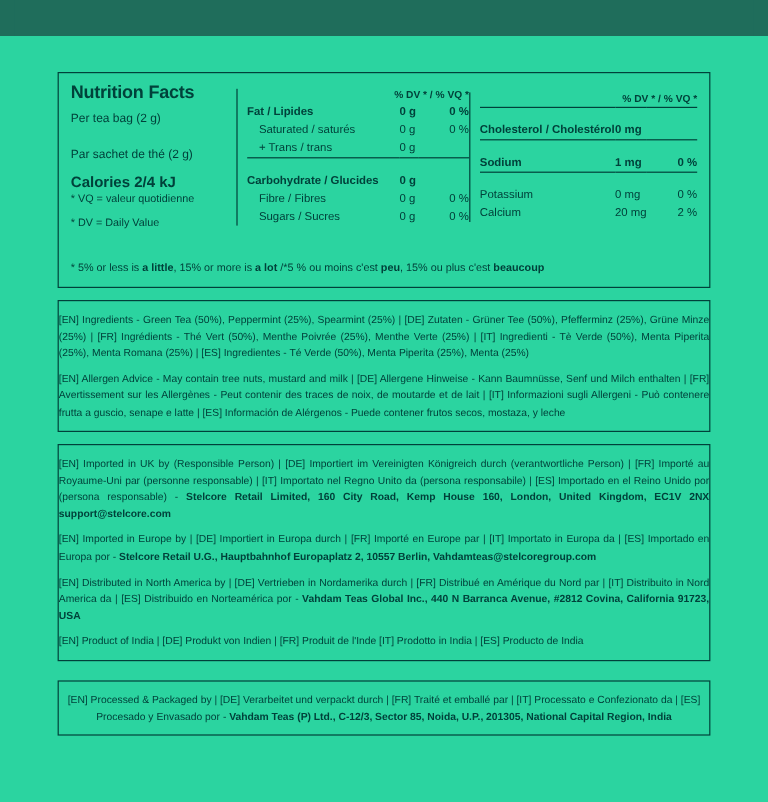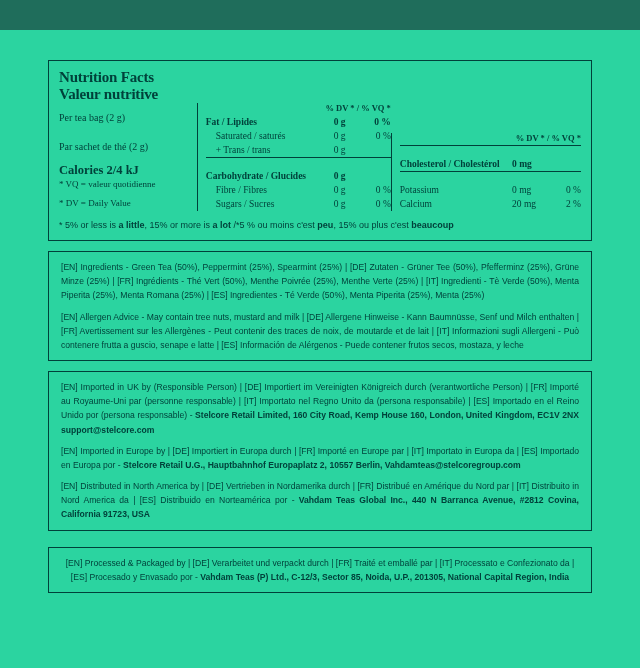--- a/index.html
+++ b/index.html
@@ -44,22 +44,21 @@
 
   
   .nf-panel {
     border: 1px solid #00413a;
     background: #2bd4a0;
     padding: 8px 10px 8px 10px;
     box-sizing: border-box;
   }
   .nf-cols {
     display: flex;
-    align-items: flex-end;
-    font-family: Liberation Serif, serif;
+    align-items: center;
   }
   .nf-left {
     width: 142px;
     padding-right: 6px;
     box-sizing: border-box;
   }
   .nf-title {
     font-size: 15px;
     font-weight: bold;
     line-height: 1.15;
@@ -110,28 +109,28 @@
   }
   tr.rule-top td {
     border-top: 1px solid #00413a;
     padding-top: 13px;
   }
   .indent1 { padding-left: 10px !important; }
   .b { font-weight: bold; }
   .nf-bottom-note {
     font-size: 9px;
     line-height: 1.5;
-    margin-top: 8px;
+    margin-top: 25px;
   }
 
   
   .block {
     border: 1px solid #00413a;
     margin-top: 10px;
-    padding: 8px 12px;
+    padding: 8px 0;
     font-size: 8.6px;
     line-height: 1.65;
     text-align: justify;
     box-sizing: border-box;
   }
   .block p { margin: 0; }
   .block p + p { margin-top: 7px; }
   .block.center { text-align: center; margin-top: 16px; }
   .strong { font-weight: bold; }
 </style>
@@ -143,21 +142,20 @@
     <div class="band-inner"></div>
   </div>
 
   <div class="content">
 
     <div class="nf-panel">
       <div class="nf-cols">
 
         <div class="nf-left">
           <div class="nf-title">Nutrition Facts</div>
-          <div class="nf-title">Valeur nutritive</div>
           <div class="nf-serv">Per tea bag (2 g)</div>
           <div class="nf-serv" style="margin-top:16px">Par sachet de thé (2 g)</div>
           <div class="nf-cal">Calories 2/4 kJ</div>
           <div class="nf-notes" style="margin-top:0">* VQ = valeur quotidienne</div>
           <div class="nf-notes">* DV = Daily Value</div>
         </div>
 
         <div class="nf-mid">
           <div class="dv-head">% DV * / % VQ *</div>
           <table class="nf-table">
@@ -198,20 +196,25 @@
         <div class="nf-right">
           <div class="dv-head">% DV * / % VQ *</div>
           <table class="nf-table">
             <tbody>
               <tr class="rule-top">
                 <td class="b">Cholesterol / Cholestérol</td>
                 <td class="b">0 mg</td>
                 <td class="val b"></td>
               </tr>
               <tr class="rule-top">
+                <td class="b">Sodium</td>
+                <td class="b">1 mg</td>
+                <td class="val b">0 %</td>
+              </tr>
+              <tr class="rule-top">
                 <td>Potassium</td>
                 <td>0 mg</td>
                 <td class="val">0 %</td>
               </tr>
               <tr>
                 <td>Calcium</td>
                 <td>20 mg</td>
                 <td class="val">2 %</td>
               </tr>
             </tbody>
@@ -224,20 +227,21 @@
 
     <div class="block">
       <p>[EN] Ingredients - Green Tea (50%), Peppermint (25%), Spearmint (25%) | [DE] Zutaten - Grüner Tee (50%), Pfefferminz (25%), Grüne Minze (25%) | [FR] Ingrédients - Thé Vert (50%), Menthe Poivrée (25%), Menthe Verte (25%) | [IT] Ingredienti - Tè Verde (50%), Menta Piperita (25%), Menta Romana (25%) | [ES] Ingredientes - Té Verde (50%), Menta Piperita (25%), Menta (25%)</p>
       <p>[EN] Allergen Advice - May contain tree nuts, mustard and milk | [DE] Allergene Hinweise - Kann Baumnüsse, Senf und Milch enthalten | [FR] Avertissement sur les Allergènes - Peut contenir des traces de noix, de moutarde et de lait | [IT] Informazioni sugli Allergeni - Può contenere frutta a guscio, senape e latte | [ES] Información de Alérgenos - Puede contener frutos secos, mostaza, y leche</p>
     </div>
 
     <div class="block">
       <p><span>[EN] Imported in UK by (Responsible Person) | [DE] Importiert im Vereinigten Königreich durch (verantwortliche Person) | [FR] Importé au Royaume-Uni par (personne responsable) | [IT] Importato nel Regno Unito da (persona responsabile) | [ES] Importado en el Reino Unido por (persona responsable) - </span><span class="strong">Stelcore Retail Limited, 160 City Road, Kemp House 160, London, United Kingdom, EC1V 2NX support@stelcore.com</span></p>
       <p><span>[EN] Imported in Europe by | [DE] Importiert in Europa durch | [FR] Importé en Europe par | [IT] Importato in Europa da | [ES] Importado en Europa por - </span><span class="strong">Stelcore Retail U.G., Hauptbahnhof Europaplatz 2, 10557 Berlin, Vahdamteas@stelcoregroup.com</span></p>
       <p><span>[EN] Distributed in North America by | [DE] Vertrieben in Nordamerika durch | [FR] Distribué en Amérique du Nord par | [IT] Distribuito in Nord America da | [ES] Distribuido en Norteamérica por - </span><span class="strong">Vahdam Teas Global Inc., 440 N Barranca Avenue, #2812 Covina, California 91723, USA</span></p>
+      <p>[EN] Product of India | [DE] Produkt von Indien | [FR] Produit de l'Inde [IT] Prodotto in India | [ES] Producto de India</p>
     </div>
 
     <div class="block center">
       <p><span>[EN] Processed &amp; Packaged by | [DE] Verarbeitet und verpackt durch | [FR] Traité et emballé par | [IT] Processato e Confezionato da | [ES] Procesado y Envasado por - </span><span class="strong">Vahdam Teas (P) Ltd., C-12/3, Sector 85,  Noida, U.P., 201305, National Capital Region, India</span></p>
     </div>
 
   </div>
 </div>
 
 </body></html>

